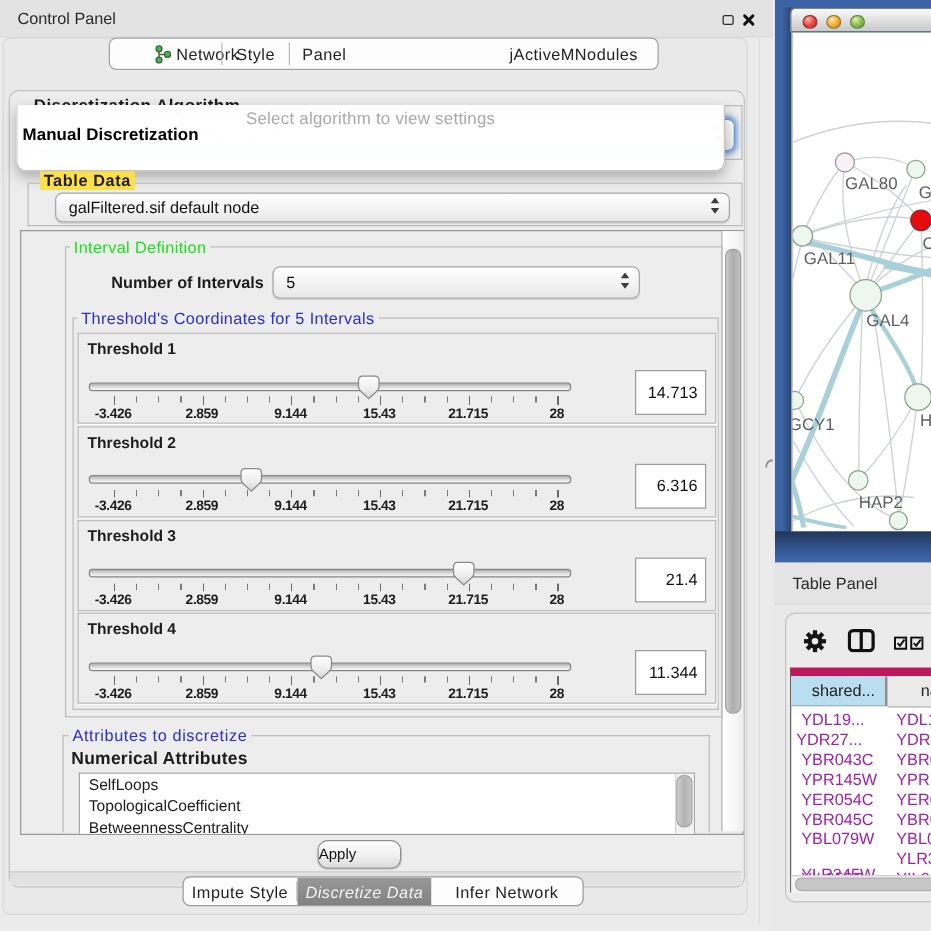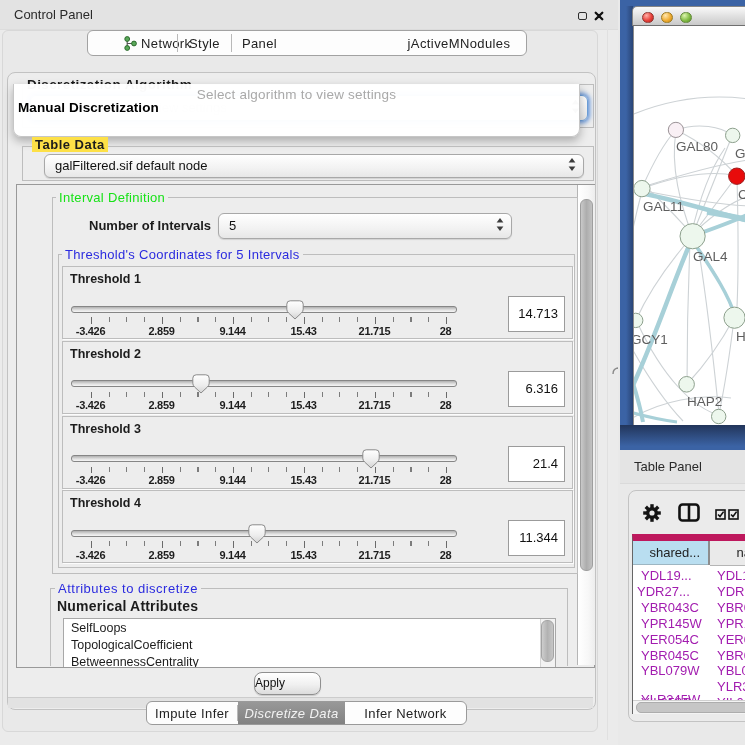--- a/index.html
+++ b/index.html
@@ -210,21 +210,21 @@
   <div class="abs" style="left:7px;top:19px;font-size:12.5px;">TopologicalCoefficient</div>
   <div class="abs" style="left:7px;top:36px;font-size:12.5px;">BetweennessCentrality</div>
   <div class="abs" style="right:0;top:0;bottom:0;width:14px;background:#f2f2f2;border-left:1px solid #d5d5d5;"></div>
   <div class="abs" style="right:1.5px;top:1px;width:11px;height:40px;border-radius:6px;background:linear-gradient(90deg,#cdcdcd,#b2b2b2 50%,#c6c6c6);border:1px solid #a3a3a3;"></div>
 </div>
 
 <div class="abs" style="left:254px;top:672px;width:65px;height:21px;border:1px solid #8f8f8f;border-radius:8px;
  background:linear-gradient(#ffffff,#f0f0f0 55%,#dcdcdc);text-align:left;line-height:21px;font-size:12px;color:#111;box-shadow:0 1px 1px rgba(0,0,0,.15);">Apply</div>
 
 <div class="abs" style="left:146px;top:701px;width:319px;height:22px;background:#fdfdfd;border:1px solid #9a9a9a;border-radius:6px;overflow:hidden;">
-  <div class="seg" style="left:0;width:90px;">Impute Infer</div>
+  <div class="seg" style="left:0;width:90px;">Impute Style</div>
   <div class="sep" style="left:90px;"></div>
   <div class="seg segdark" style="left:91px;width:107px;font-style:italic;">Discretize Data</div>
   <div class="seg" style="left:198px;width:121px;">Infer Network</div>
 </div>
 
 <svg class="abs" style="left:612px;top:366px;" width="9" height="9" viewBox="0 0 9 9">
       <path d="M1 8 Q1 2 7 2" stroke="#8a8a8a" stroke-width="1.4" fill="none"></path>
       <path d="M7 2 l-2.2 0.4 M7 2 l-0.4 2.2" stroke="#8a8a8a" stroke-width="1.2" fill="none"></path>
     </svg>
 

